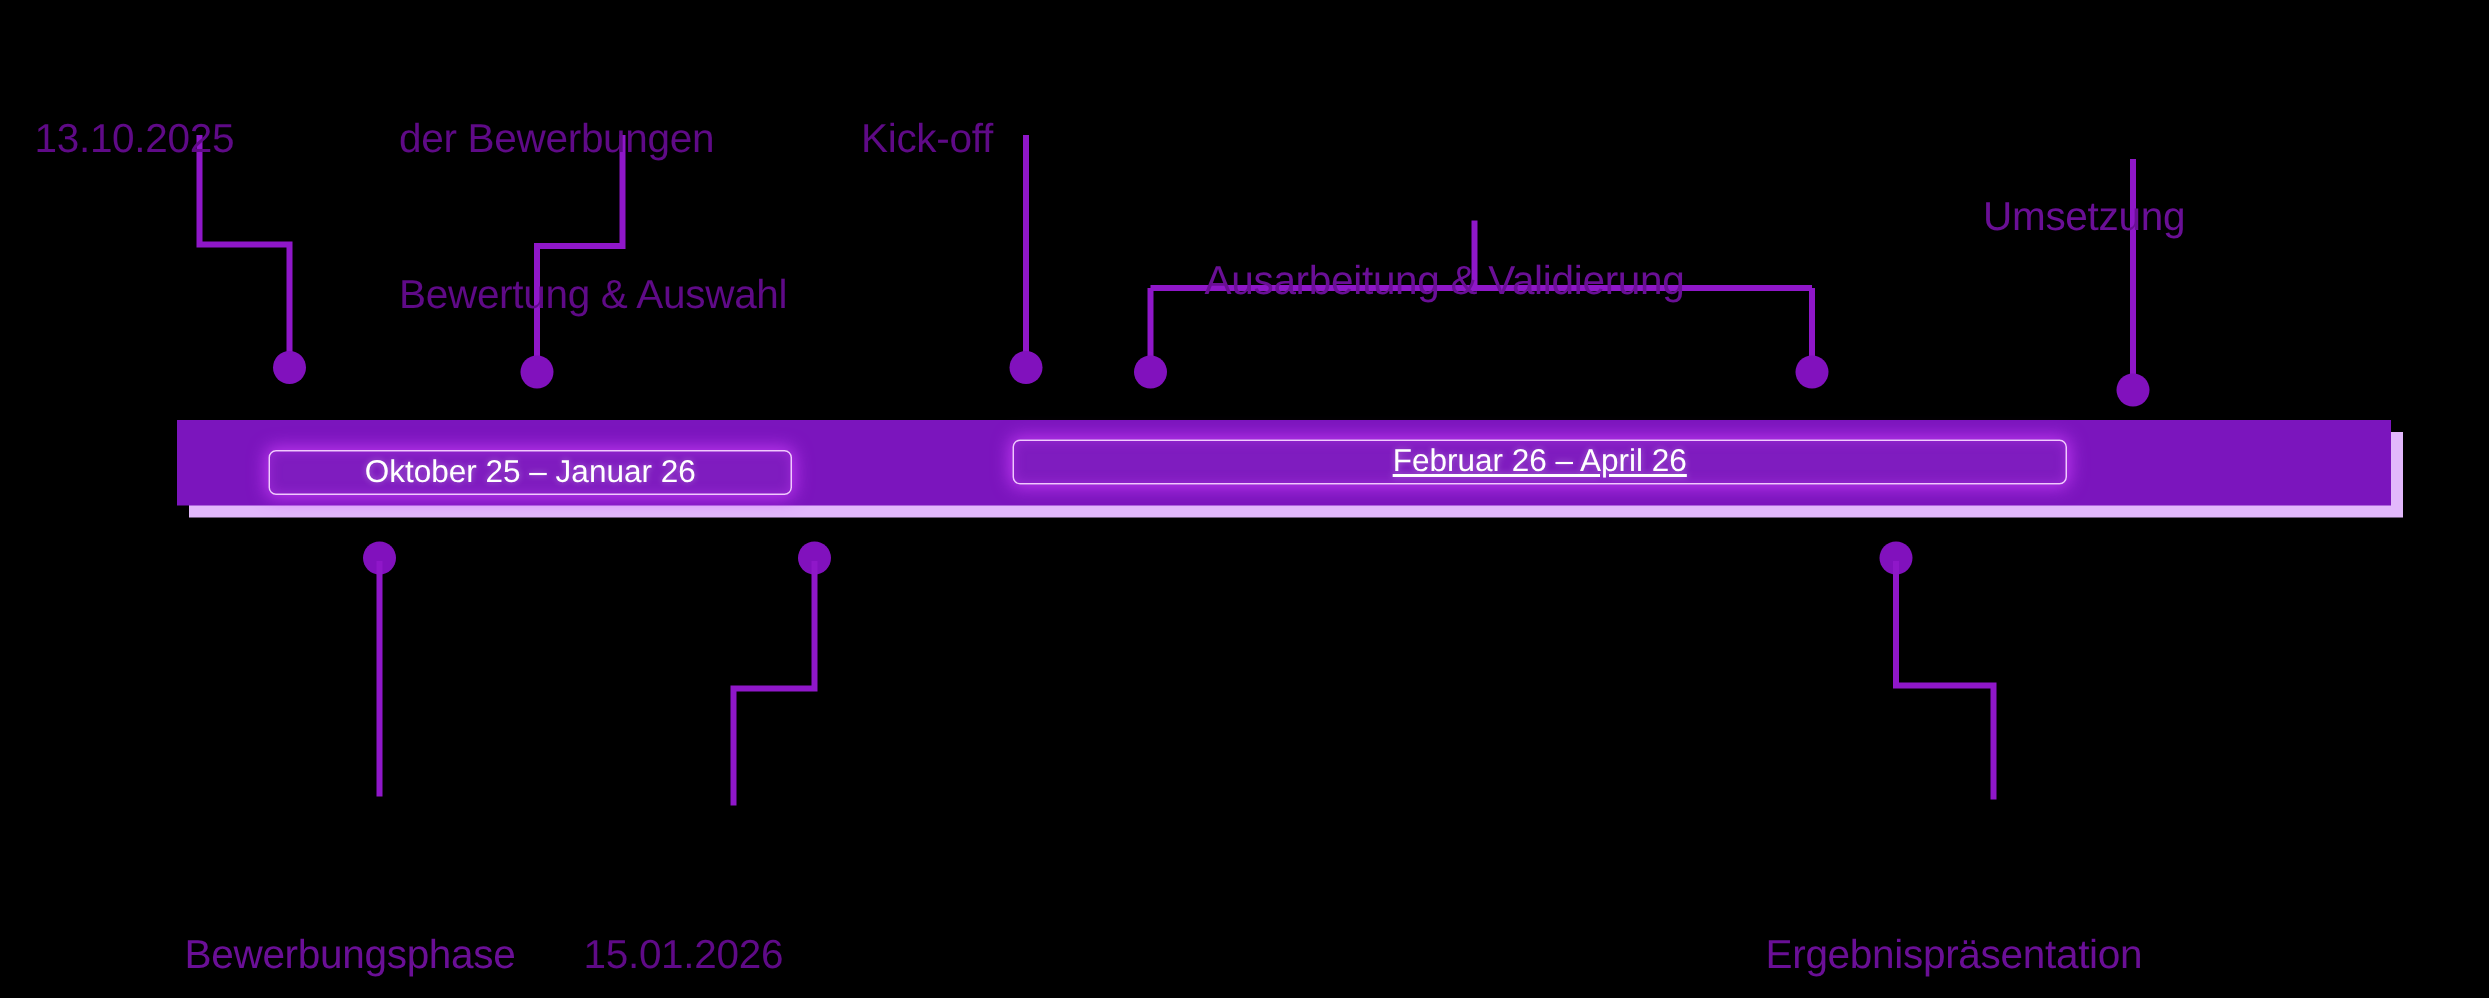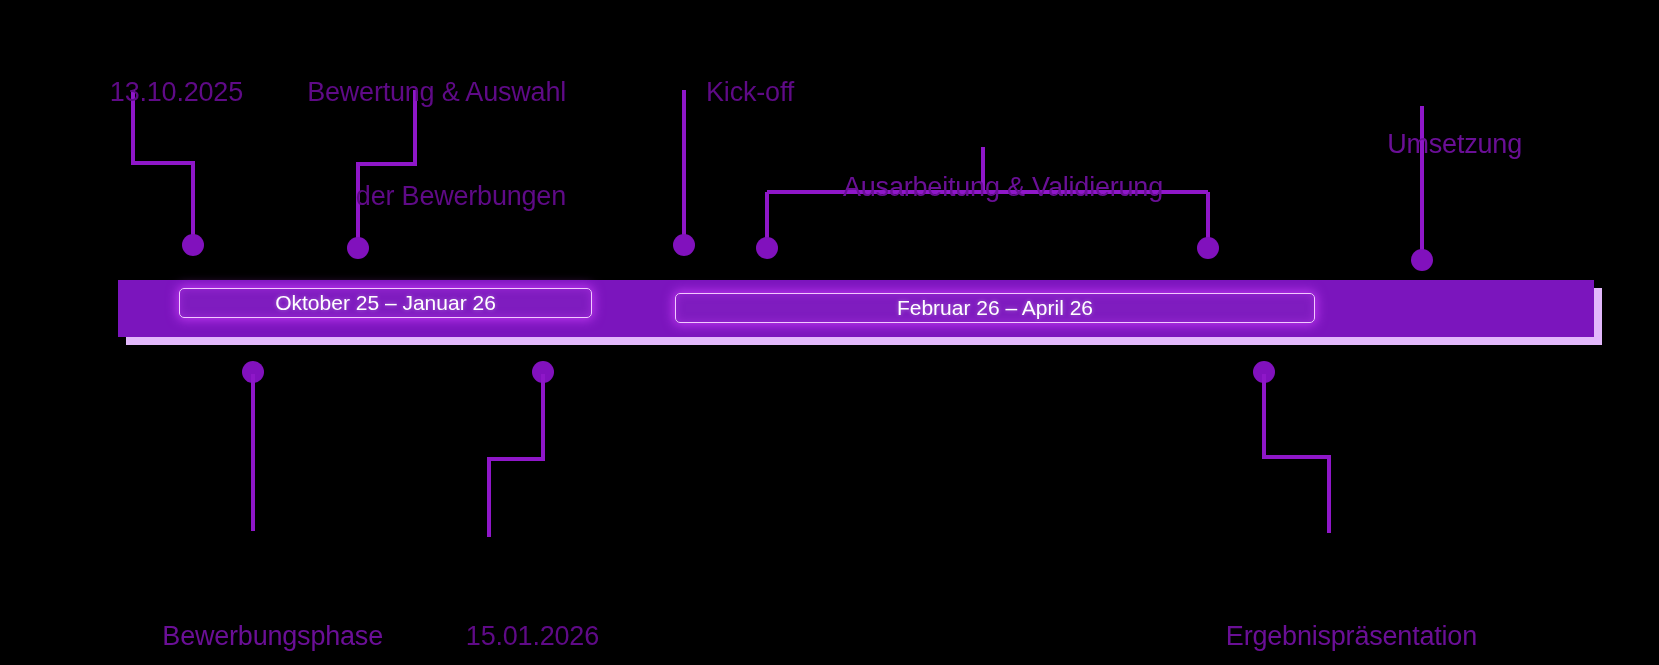--- a/index.html
+++ b/index.html
@@ -23,21 +23,21 @@
     width: 1659px;
     height: 665px;
     display: block;
   }
   .milestone-label {
     position: absolute;
     color: #5f0a87;
     font-family: "Liberation Sans", sans-serif;
     font-size: 27px;
     line-height: 1.28;
-    text-align: right;
+    text-align: left;
     white-space: pre;
     letter-spacing: -0.2px;
     user-select: none;
   }
   .milestone-label.violet {
     color: #6a0f96;
   }
   .phase-chip {
     position: absolute;
     box-sizing: border-box;
@@ -114,34 +114,34 @@
     <g fill="none" stroke="#8f17c9" stroke-width="4">
       <path d="M543,374 L543,459 L489,459 L489,537"></path>
     </g>
 
     <circle cx="1264" cy="372" r="11" fill="#8111bd"></circle>
     <g fill="none" stroke="#8f17c9" stroke-width="4">
       <path d="M1264,374 L1264,457 L1329,457 L1329,533"></path>
     </g>
   </svg>
 
-  <div class="phase-chip" style="left:179px; top:288px; width:413px; height:30px;">
+  <div class="phase-chip" style="left:179px; top:300px; width:349px; height:30px;">
     <span>Oktober 25 – Januar 26</span>
   </div>
-  <div class="phase-chip" style="left:675px; top:293px; width:640px; height:30px;">
+  <div class="phase-chip" style="left:675px; top:293px; width:703px; height:30px;text-decoration:underline;">
     <span>Februar 26 – April 26</span>
   </div>
 
   <div class="milestone-label" style="left:23px; top:6px; width:220px;">
     <div>13.10.2025</div>
   </div>
 
   <div class="milestone-label" style="left:266px; top:6px; width:300px;">
+    <div>der Bewerbungen</div>
     <div>Bewertung &amp; Auswahl</div>
-    <div>der Bewerbungen</div>
   </div>
 
   <div class="milestone-label" style="left:574px; top:6px; width:220px;">
     <div>Kick-off</div>
   </div>
 
   <div class="milestone-label violet" style="left:803px; top:101px; width:360px;">
     <div>Ausarbeitung &amp; Validierung</div>
   </div>
 

